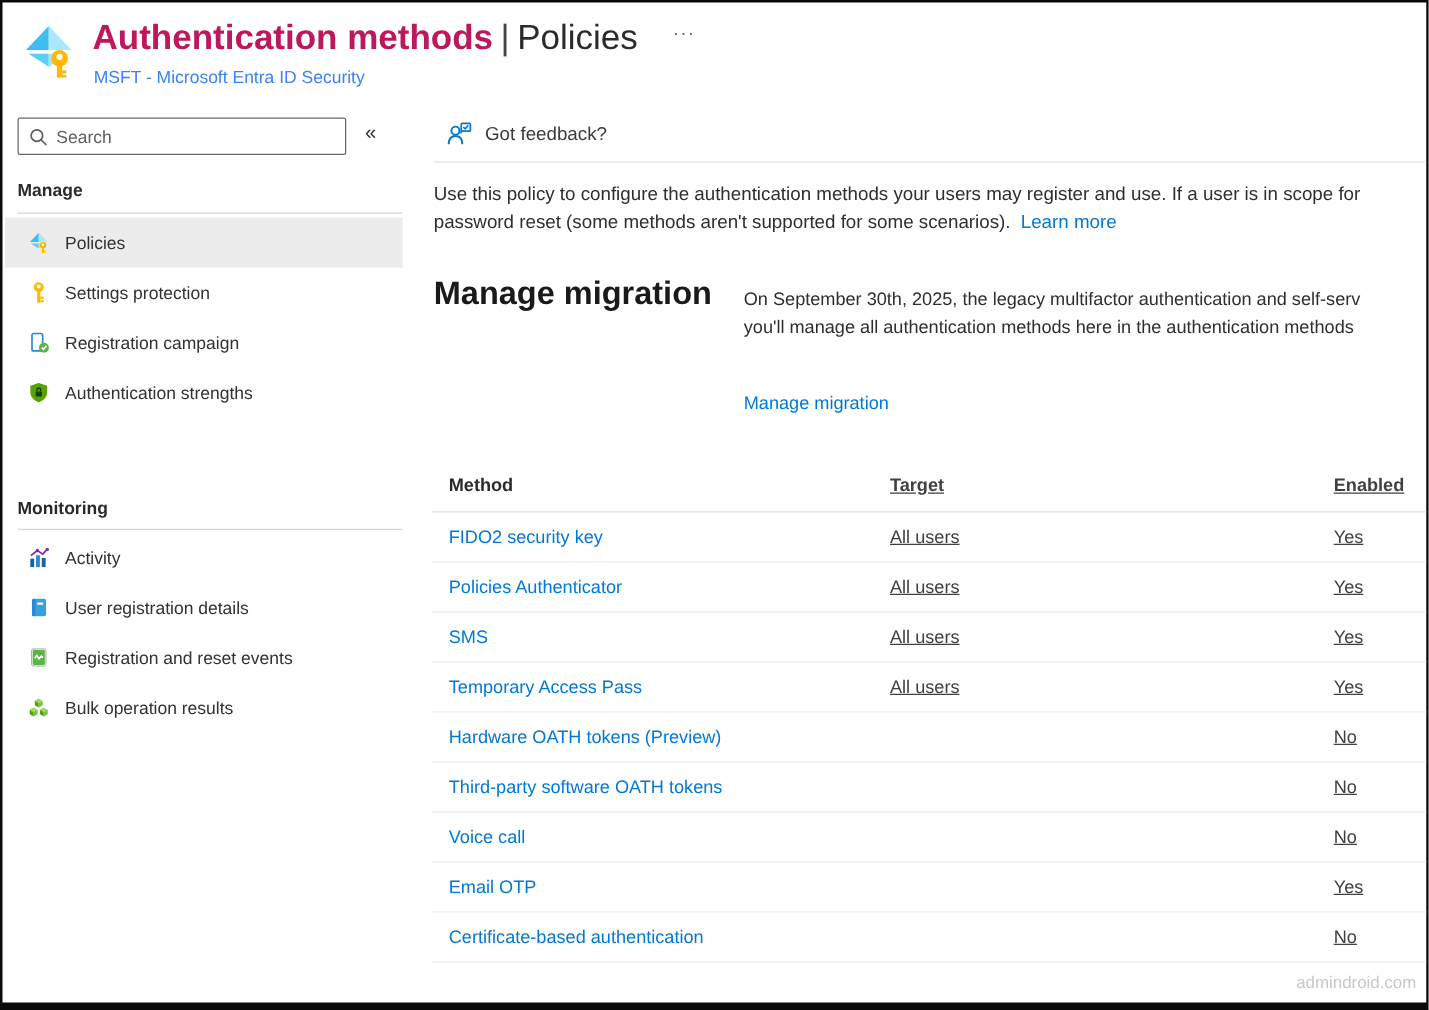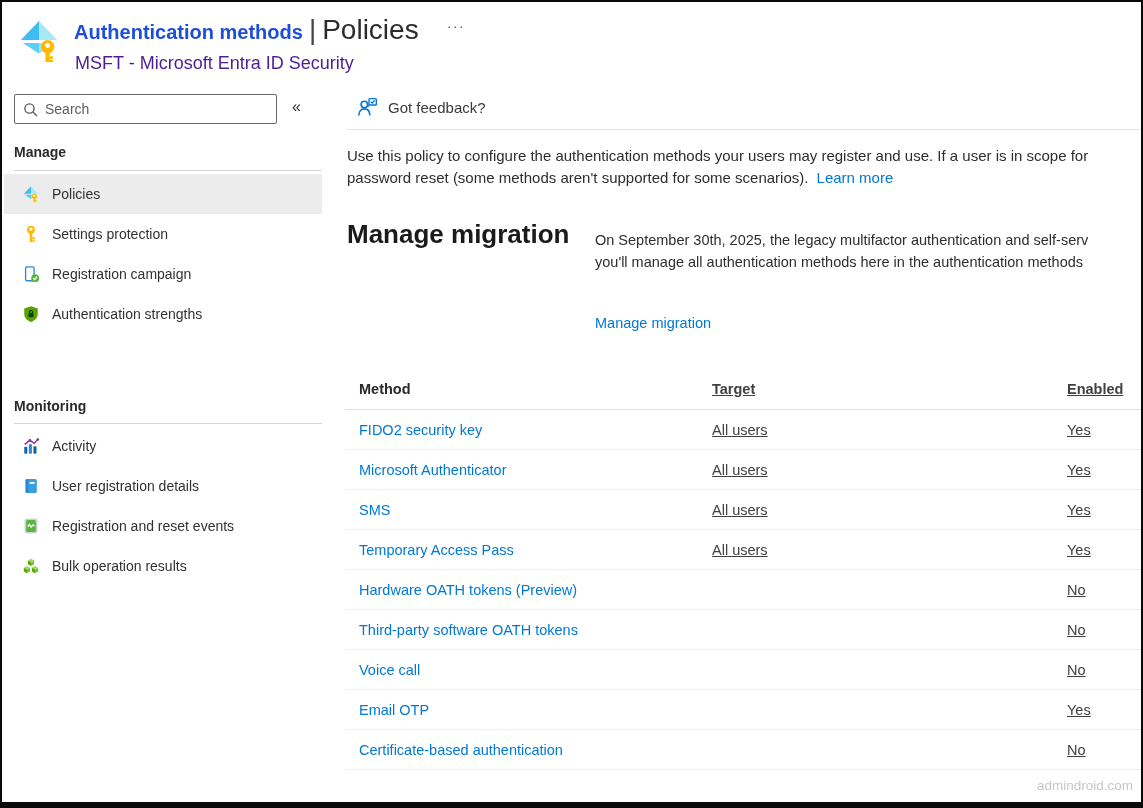--- a/index.html
+++ b/index.html
@@ -7,25 +7,25 @@
   .frame {
     position:relative; width:1143px; height:808px;
     border:2px solid #0a0a0a; border-bottom-width:6px;
     background:#fff; overflow:hidden;
     font-family:"Liberation Sans", sans-serif;
     color:#323130;
   }
   
   .logo { position:absolute; left:14px; top:16px; width:46px; height:46px; }
   .title-wrap { position:absolute; left:72px; top:12px; white-space:nowrap; }
-  .title-main { font-size:20px; font-weight:700; color:#1d4ed8; }
+  .title-main { font-size:28px; font-weight:700; color:#be185d; }
   .title-sep  { font-size:28px; font-weight:300; color:#444; padding:0 6px; }
   .title-sub  { font-size:28px; font-weight:400; color:#2b2b2b; }
   .more-dots  { font-size:15px; color:#605e5c; margin-left:28px; vertical-align:8px; letter-spacing:1px; cursor:pointer; }
-  .subtitle { position:absolute; left:73px; top:51px; font-size:18px; color:#4c1d95; }
+  .subtitle { position:absolute; left:73px; top:51px; font-size:14px; color:#3b82f6; }
 
   
   .sidebar { position:absolute; left:0; top:85px; width:320px; height:510px; }
   .searchbox { position:absolute; left:12px; top:7px; width:263px; height:30px;
     border:1px solid #6b6966; border-radius:2px; background:#fff; }
   .searchbox svg { position:absolute; left:8px; top:7px; }
   .search-input { position:absolute; left:30px; top:1px; width:225px; height:26px; border:none; outline:none;
     font-size:14px; font-family:"Liberation Sans", sans-serif; color:#737373; }
   .search-input::placeholder { color:#605e5c; }
   .collapse { position:absolute; left:290px; top:11px; font-size:16px; color:#323130; cursor:pointer; }
@@ -240,21 +240,21 @@
         <div class="c-target">Target</div>
         <div class="c-enabled">Enabled</div>
       </div>
 
       <div class="trow tr">
         <div class="c-method"><span class="link">FIDO2 security key</span></div>
         <div class="c-target">All users</div>
         <div class="c-enabled">Yes</div>
       </div>
       <div class="trow tr">
-        <div class="c-method"><span class="link">Microsoft Authenticator</span></div>
+        <div class="c-method"><span class="link">Policies Authenticator</span></div>
         <div class="c-target">All users</div>
         <div class="c-enabled">Yes</div>
       </div>
       <div class="trow tr">
         <div class="c-method"><span class="link">SMS</span></div>
         <div class="c-target">All users</div>
         <div class="c-enabled">Yes</div>
       </div>
       <div class="trow tr">
         <div class="c-method"><span class="link">Temporary Access Pass</span></div>

